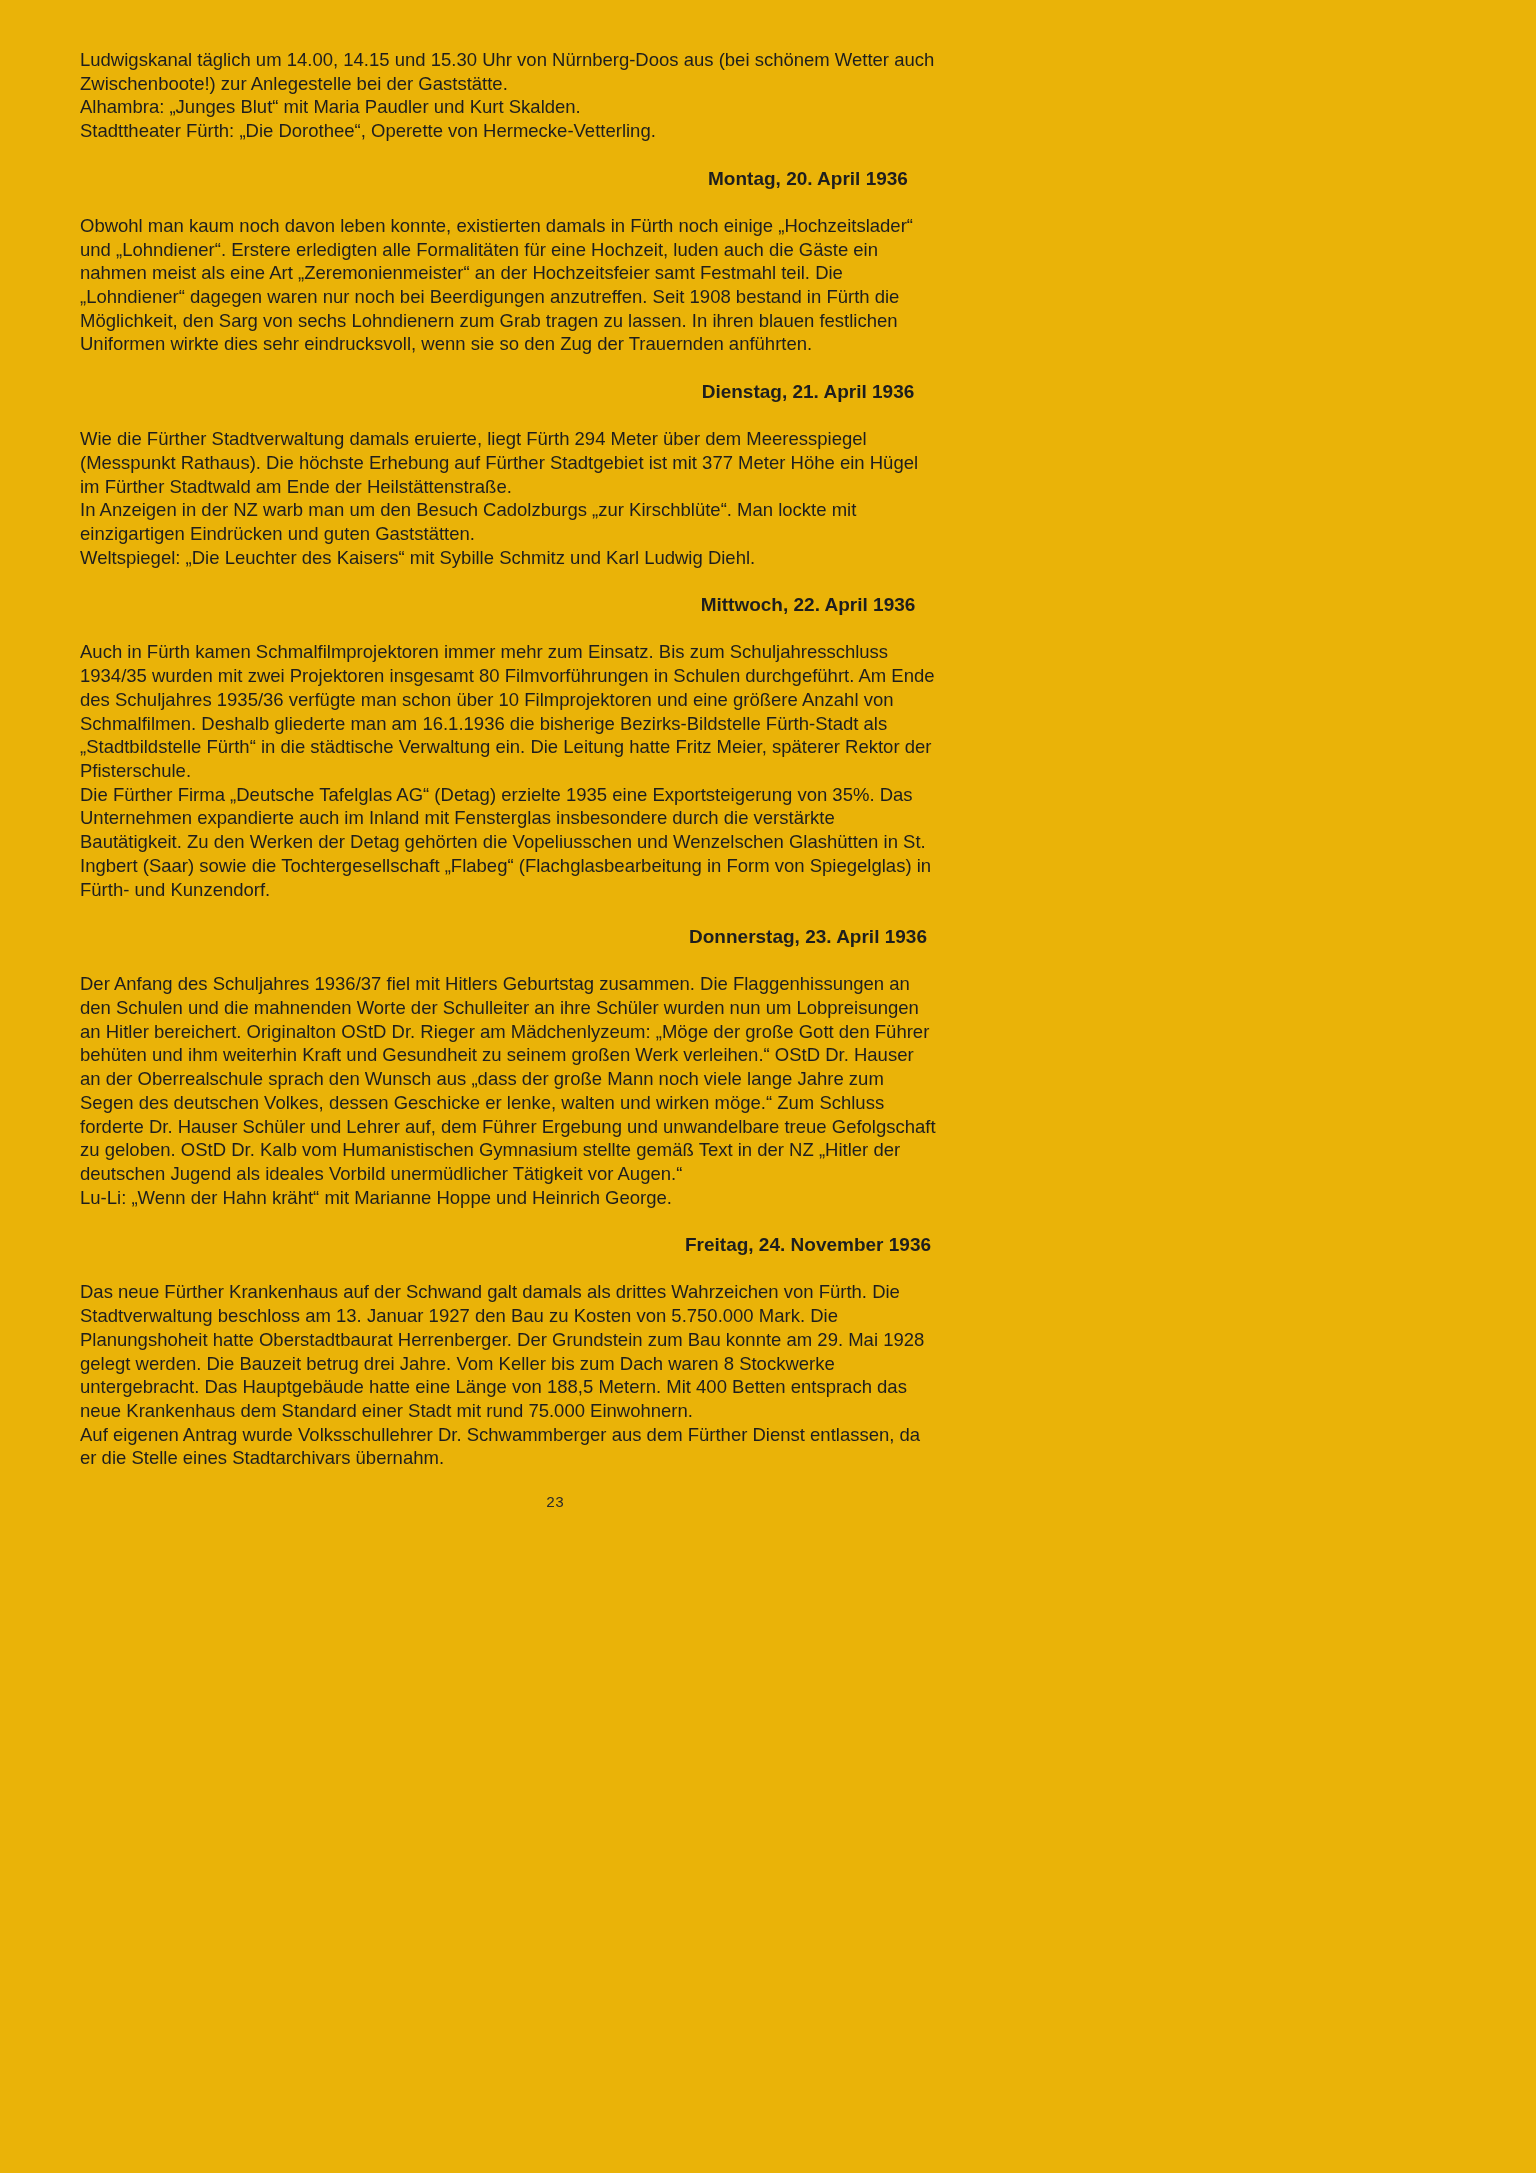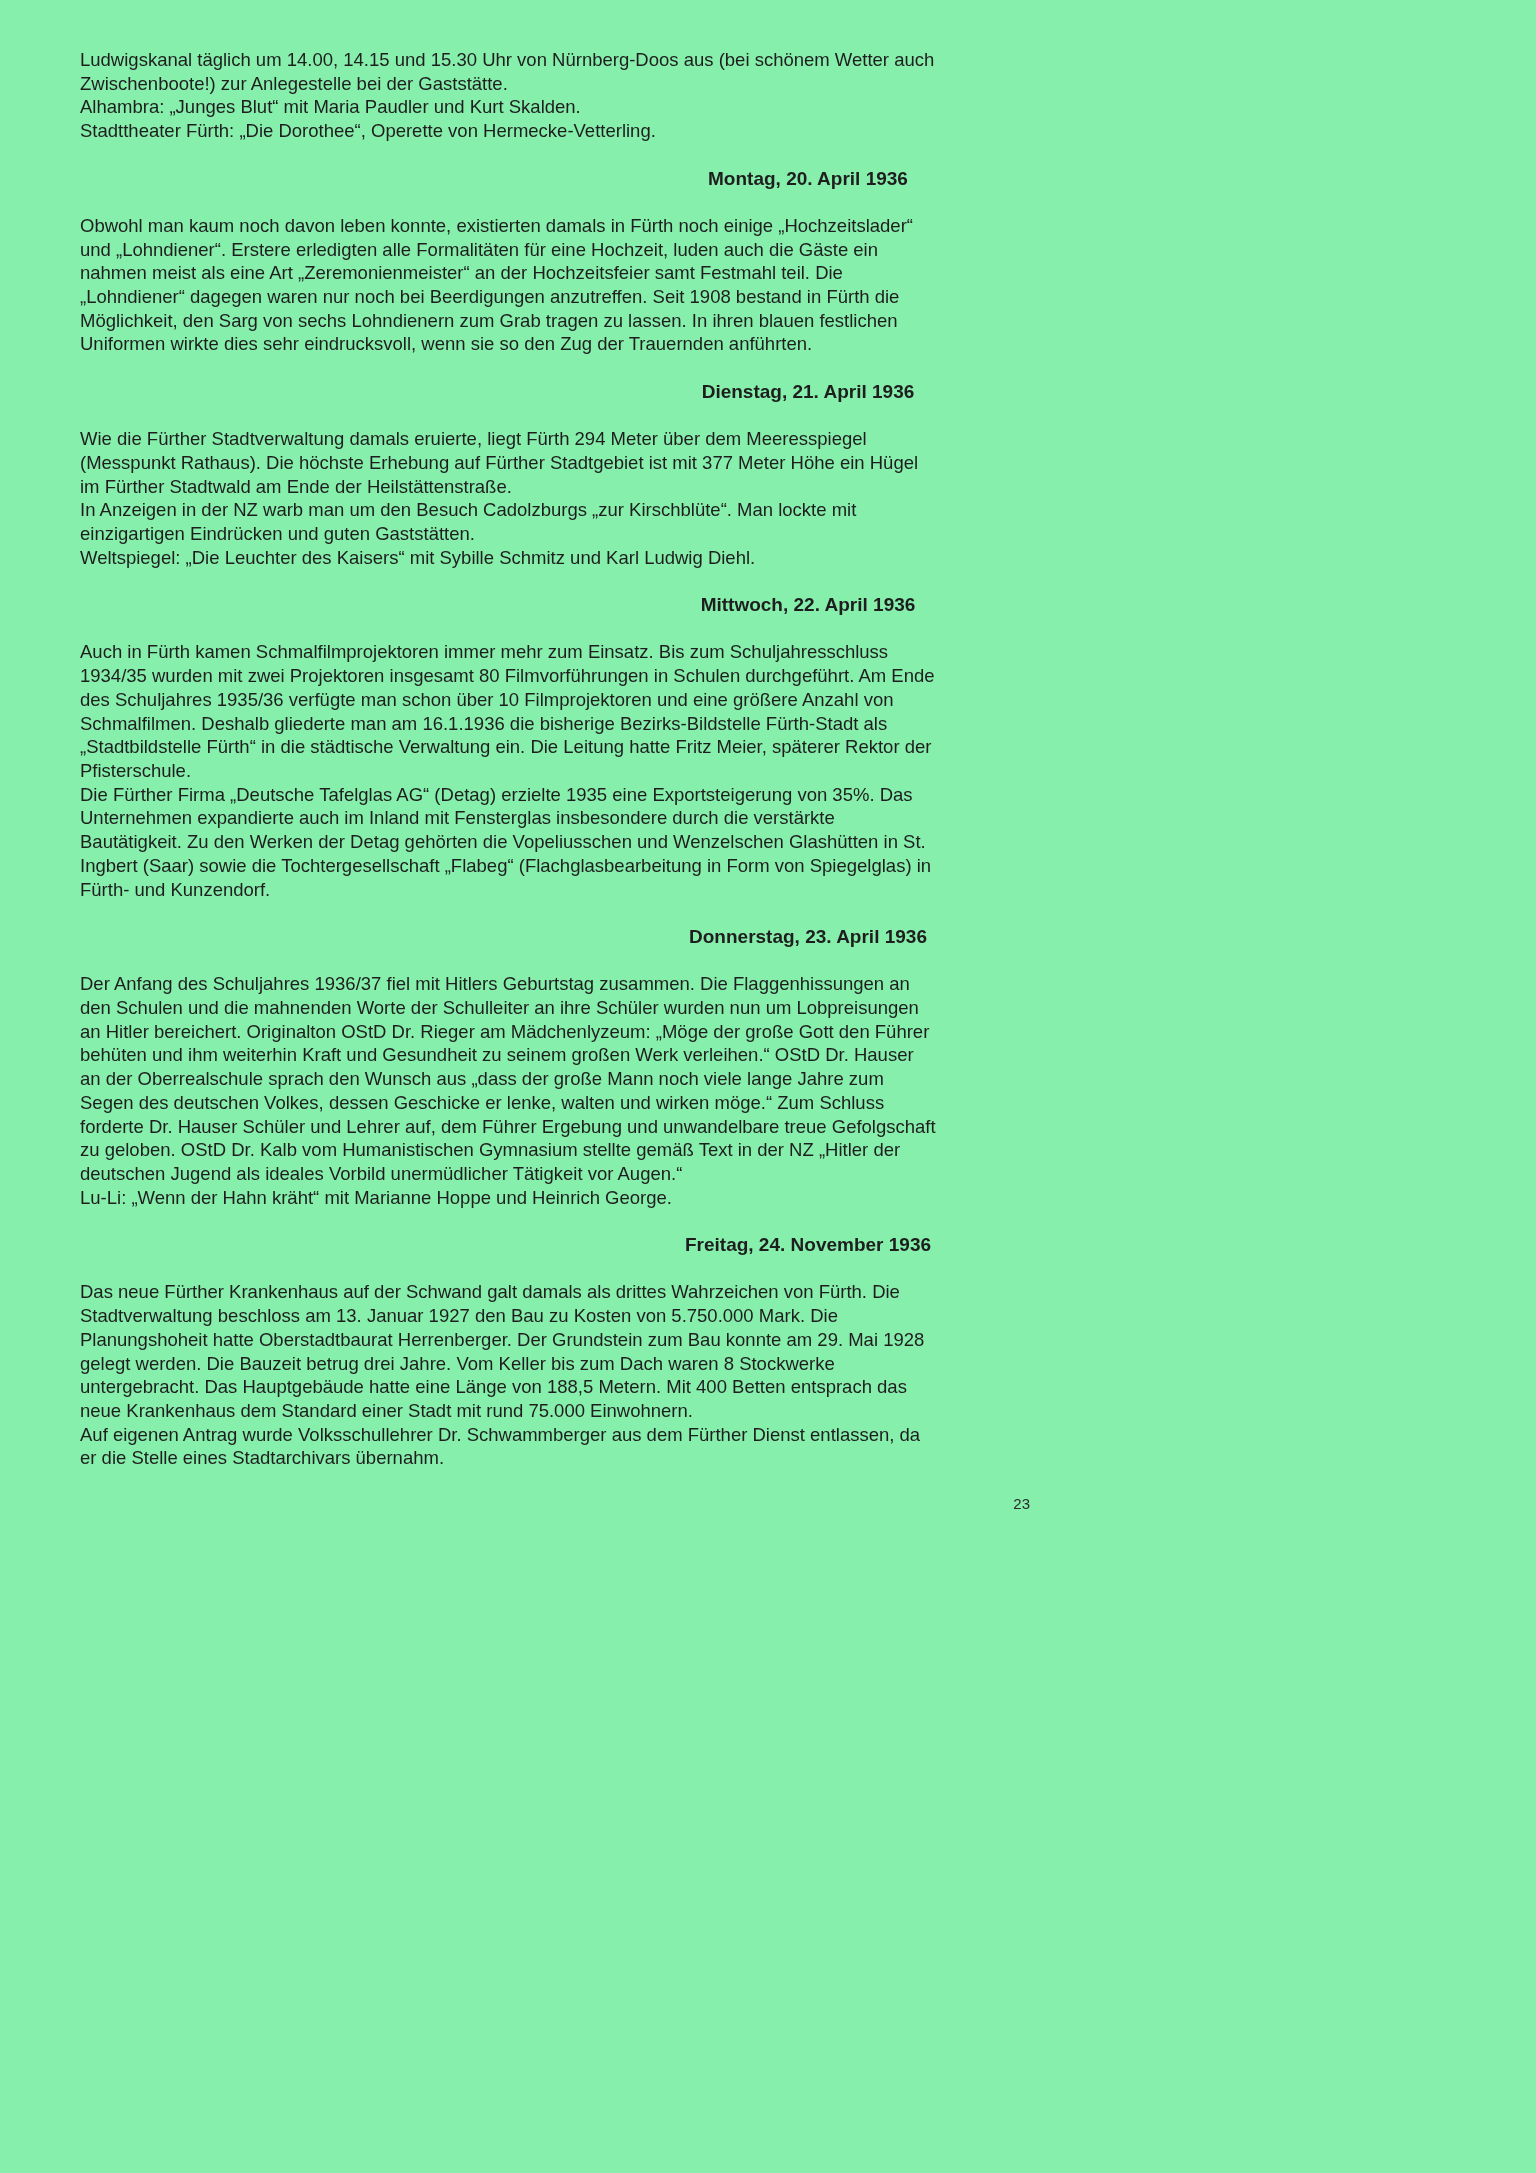--- a/index.html
+++ b/index.html
@@ -4,21 +4,21 @@
 <style>
   html, body {
     margin: 0;
     padding: 0;
     background: #ffffff;
   }
   .page {
     position: relative;
     width: 1536px;
     height: 2173px;
-    background: #86efac;
+    background: #eab308;
     box-sizing: border-box;
     padding: 48px 0 0 80px;
     font-family: "Liberation Sans", "DejaVu Sans", sans-serif;
     color: #1e1e1e;
     overflow: hidden;
   }
   .para {
     font-size: 18.5px;
     line-height: 23.7px;
     margin: 0 0 23.7px 0;
@@ -27,24 +27,25 @@
   .heading {
     font-size: 19px;
     line-height: 23.7px;
     font-weight: bold;
     margin: 0 0 23.7px 0;
     white-space: pre;
     text-align: center;
   }
   .page-number {
     width: 950px;
-    text-align: right;
+    text-align: center;
     font-size: 15px;
     line-height: 20px;
     color: #2a2a2a;
+    font-family: Liberation Mono, monospace;
   }
 </style>
 </head>
 <body>
 
 <div class="page">
 
   <p class="para">Ludwigskanal täglich um 14.00, 14.15 und 15.30 Uhr von Nürnberg-Doos aus (bei schönem Wetter auch
 Zwischenboote!) zur Anlegestelle bei der Gaststätte.
 Alhambra: „Junges Blut“ mit Maria Paudler und Kurt Skalden.

